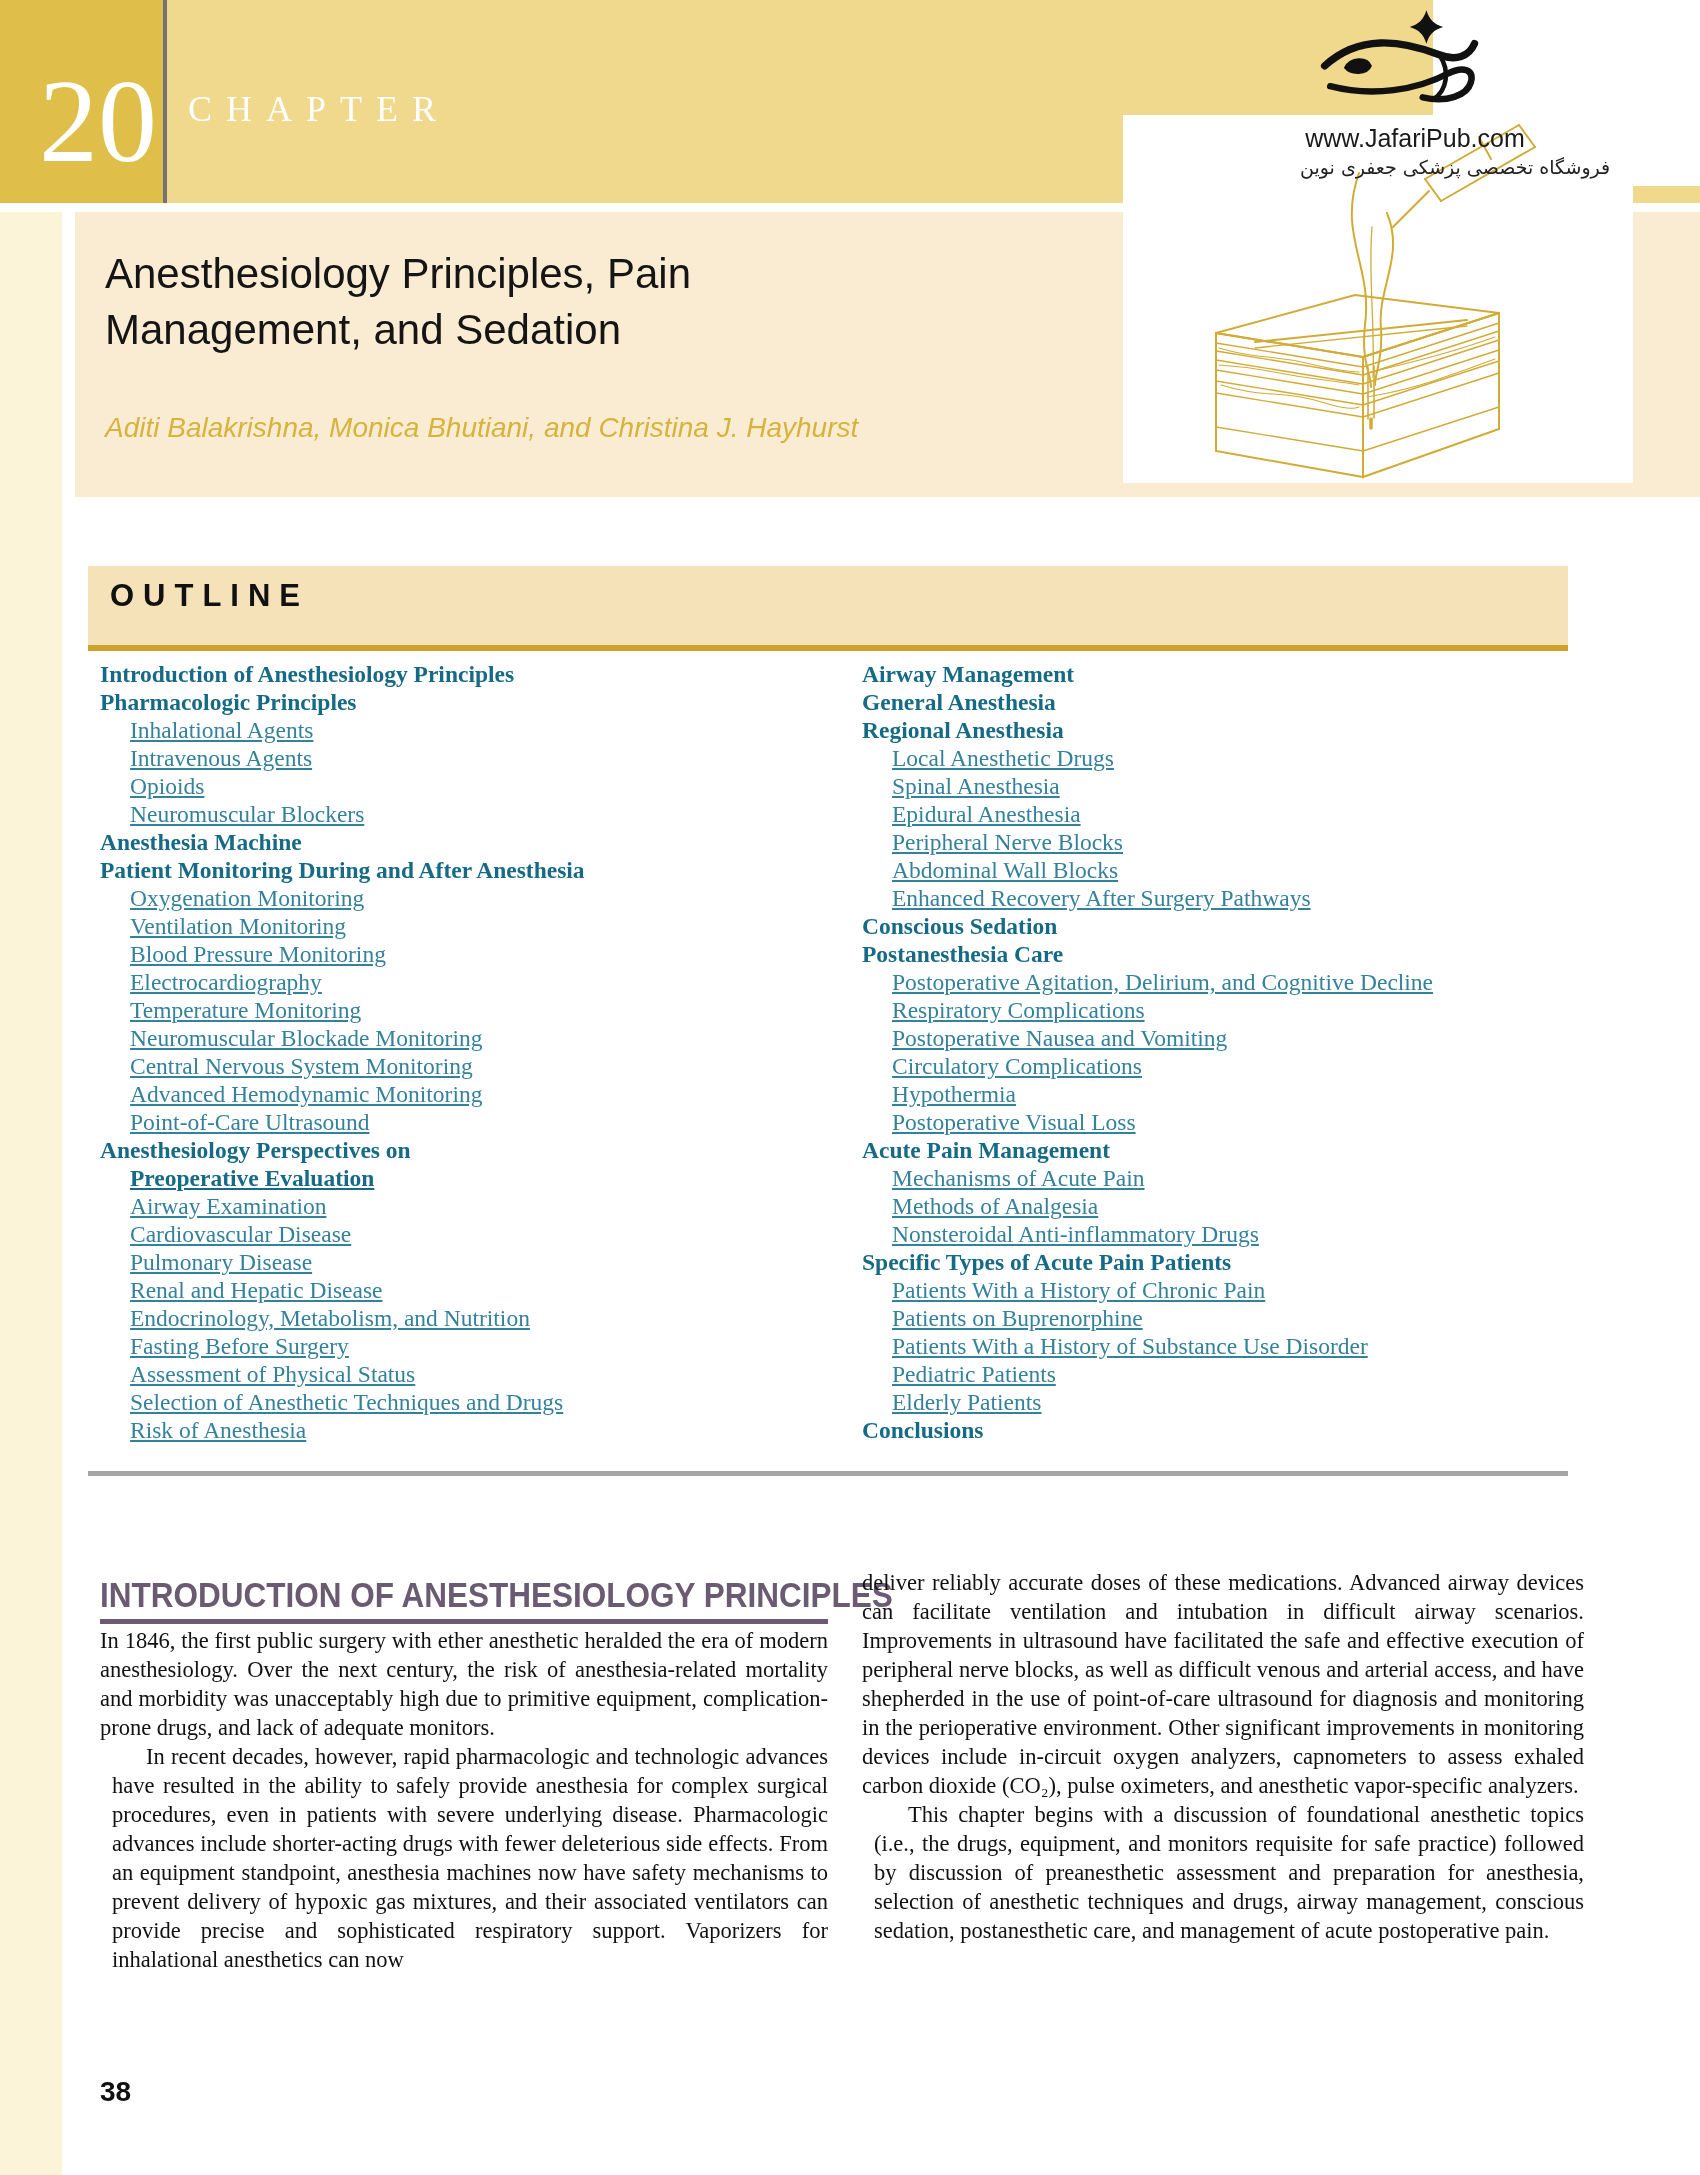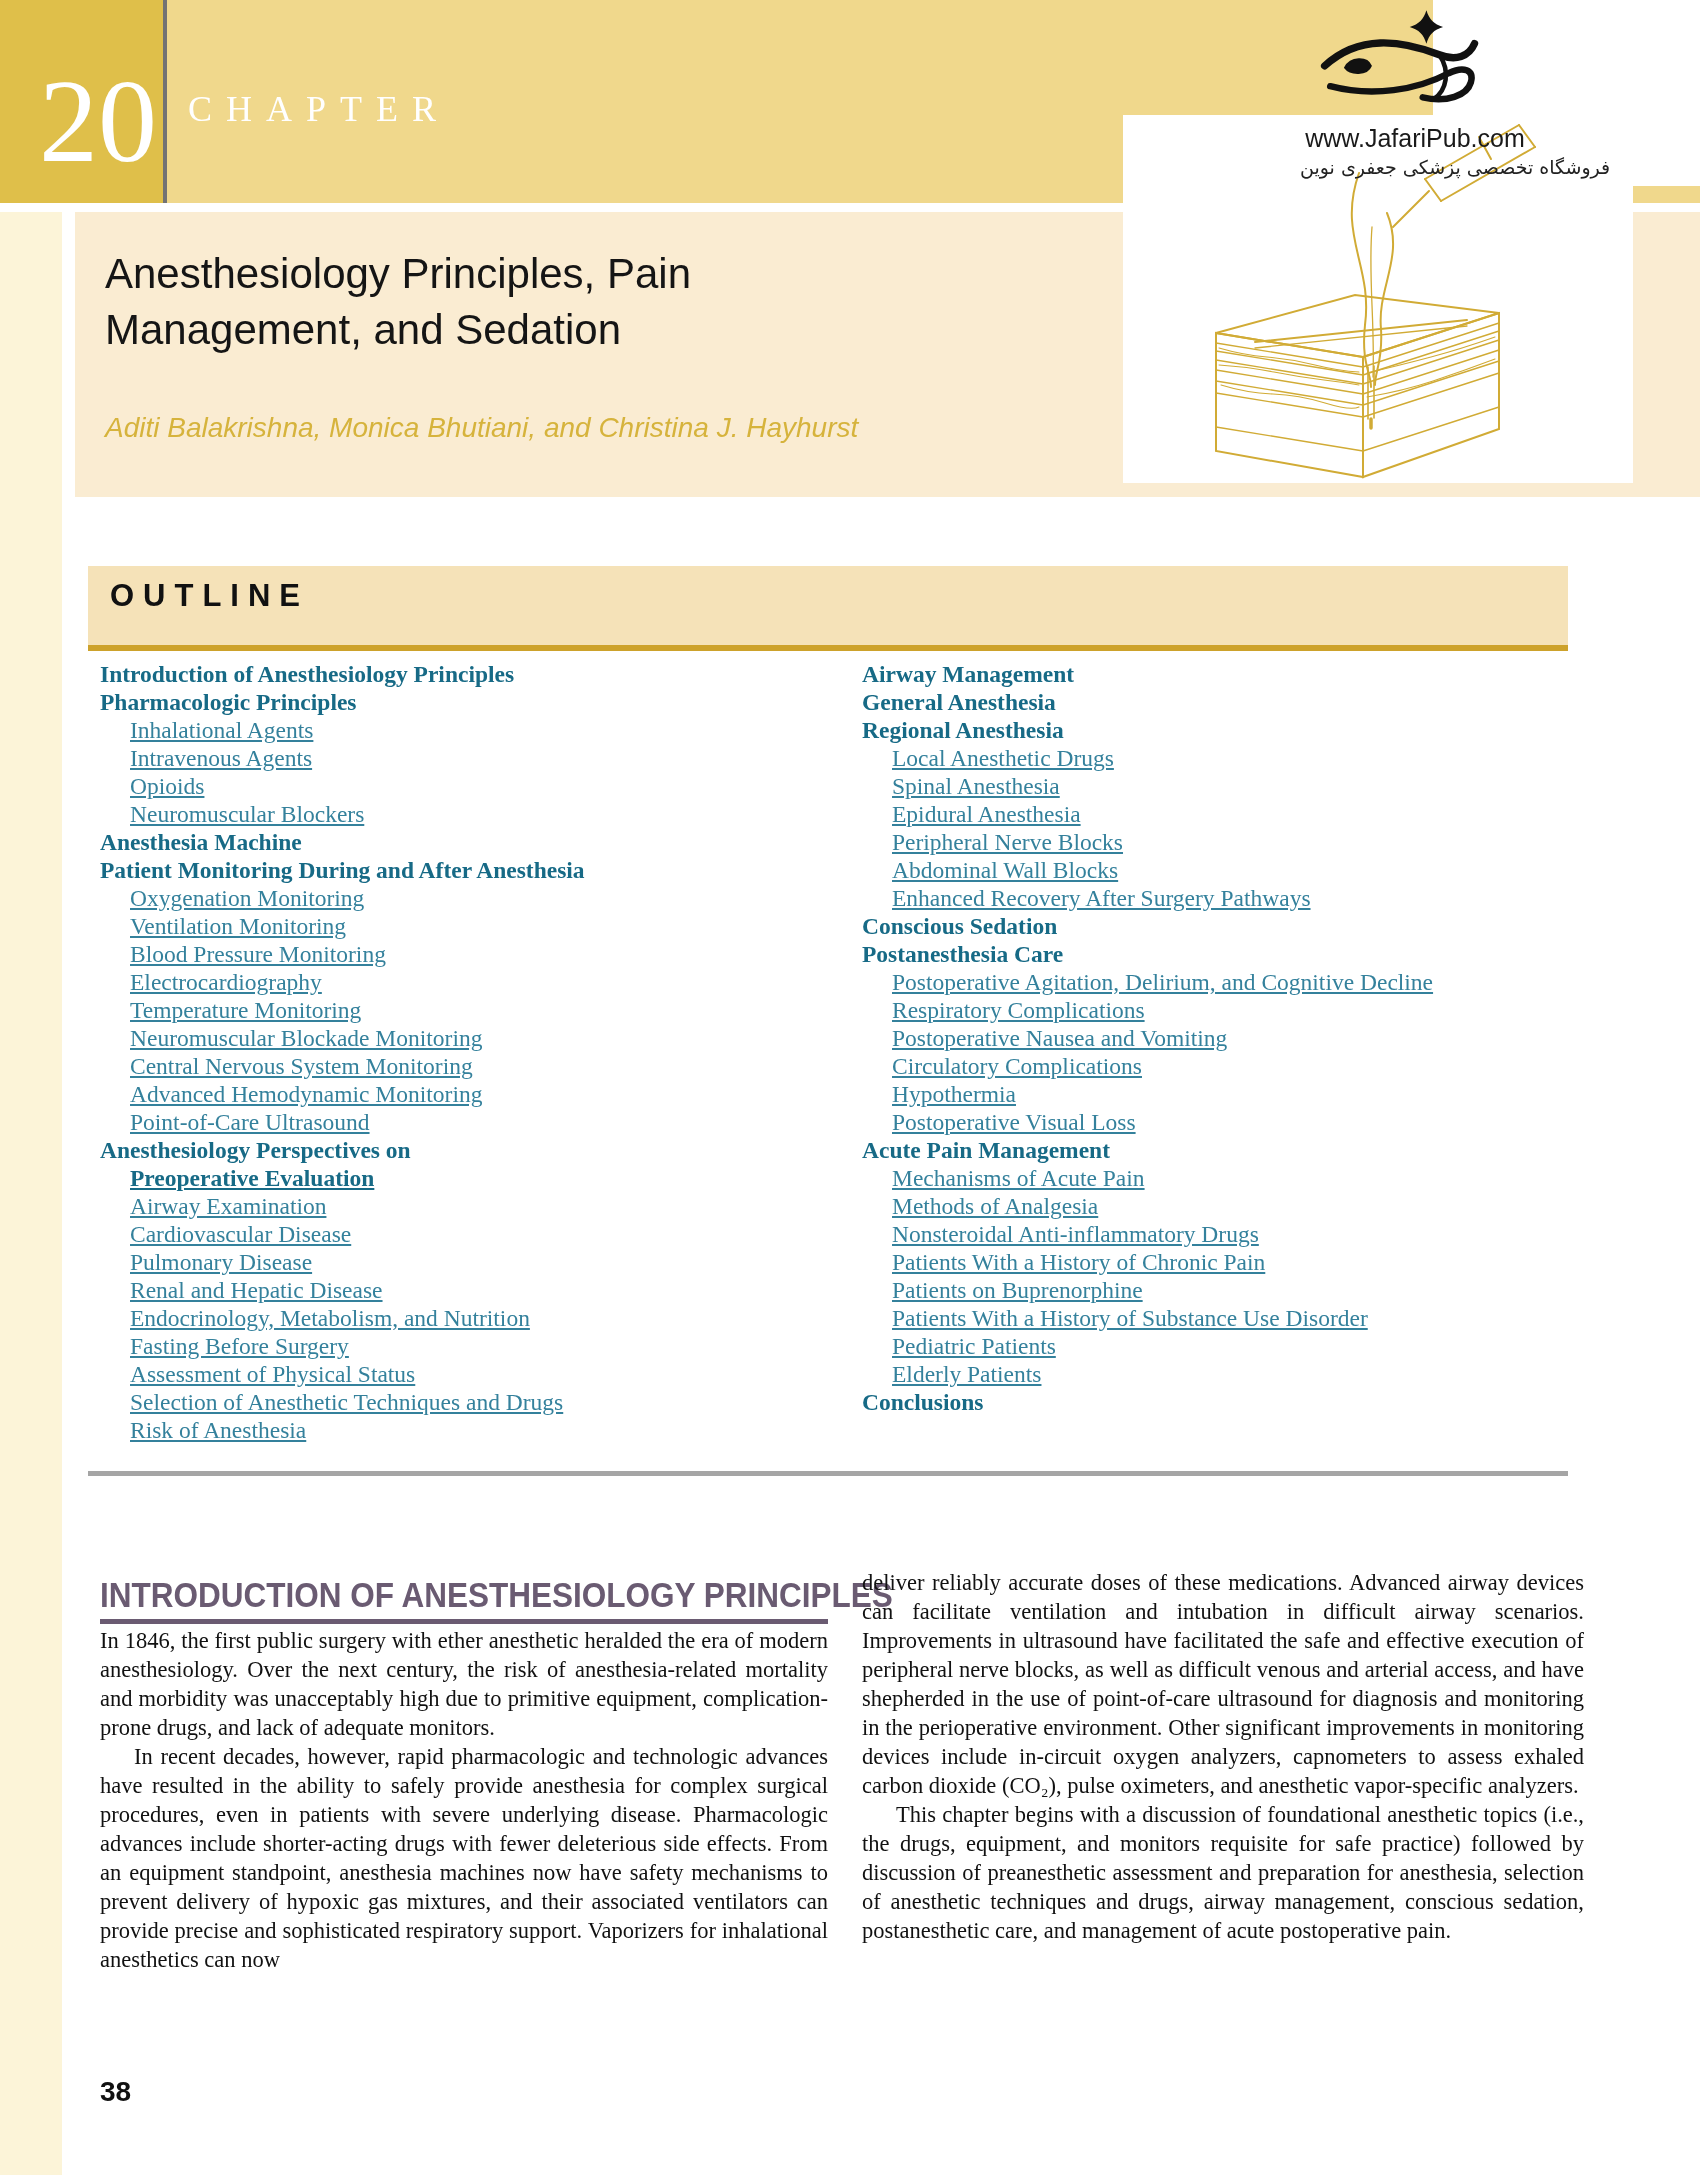--- a/index.html
+++ b/index.html
@@ -41,21 +41,21 @@
   .toc-left{left:100px;width:745px;}
   .toc-right{left:862px;width:725px;}
   .toc-line{font-size:23.5px;line-height:28px;color:#34819c;white-space:nowrap;}
   .toc-b{font-weight:700;color:#176a86;}
   .toc-i{padding-left:30px;text-decoration:underline;}
 
   .divider-gray{left:88px;top:1471px;width:1480px;height:5px;background:#a5a5a5;}
 
   
   .body-col p{margin:0;font-size:22.5px;line-height:29px;text-align:justify;color:#111111;}
-  .body-col p + p{text-indent:34px;}
+  .body-col p + p{text-indent:34px;margin-left:12px;}
   .body-left{left:100px;top:1576px;width:728px;}
   .body-right{left:862px;top:1568px;width:722px;}
   .section-heading{display:inline-block;color:#6a5b72;font-family:"Liberation Sans",sans-serif;
         font-size:35px;font-weight:700;white-space:nowrap;transform:scaleX(0.9);
         transform-origin:left center;line-height:38px;}
   .section-rule{margin-top:5px;height:5px;background:#6a5b72;width:100%;}
   .body-left p:first-of-type{margin-top:2px;}
 
   .page-number{left:100px;top:2076px;color:#111111;font-family:"Liberation Sans",sans-serif;
         font-size:28px;font-weight:700;}
@@ -192,20 +192,21 @@
       <div class="toc-line toc-i">Postoperative Agitation, Delirium, and Cognitive Decline</div>
       <div class="toc-line toc-i">Respiratory Complications</div>
       <div class="toc-line toc-i">Postoperative Nausea and Vomiting</div>
       <div class="toc-line toc-i">Circulatory Complications</div>
       <div class="toc-line toc-i">Hypothermia</div>
       <div class="toc-line toc-i">Postoperative Visual Loss</div>
       <div class="toc-line toc-b">Acute Pain Management</div>
       <div class="toc-line toc-i">Mechanisms of Acute Pain</div>
       <div class="toc-line toc-i">Methods of Analgesia</div>
       <div class="toc-line toc-i">Nonsteroidal Anti-inflammatory Drugs</div>
+      <div class="toc-line toc-b">Specific Types of Acute Pain Patients</div>
       <div class="toc-line toc-i">Patients With a History of Chronic Pain</div>
       <div class="toc-line toc-i">Patients on Buprenorphine</div>
       <div class="toc-line toc-i">Patients With a History of Substance Use Disorder</div>
       <div class="toc-line toc-i">Pediatric Patients</div>
       <div class="toc-line toc-i">Elderly Patients</div>
       <div class="toc-line toc-b">Conclusions</div>
     </div>
 
   <div class="abs divider-gray"></div>
 

